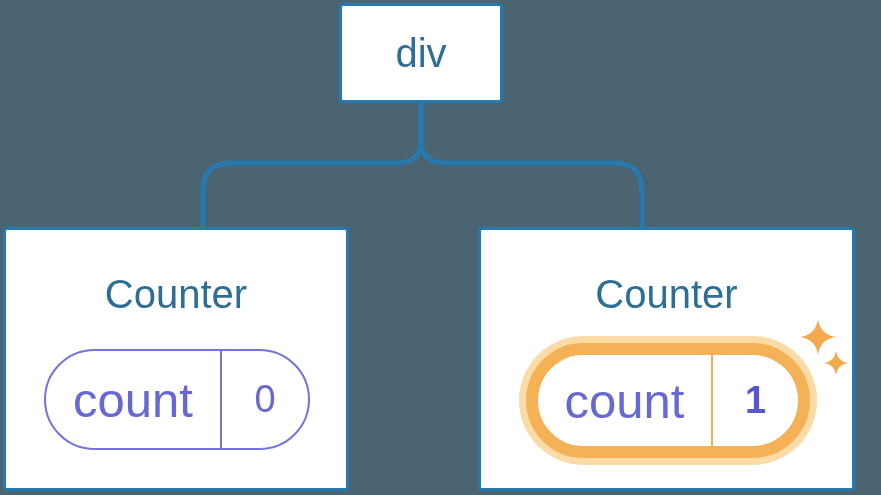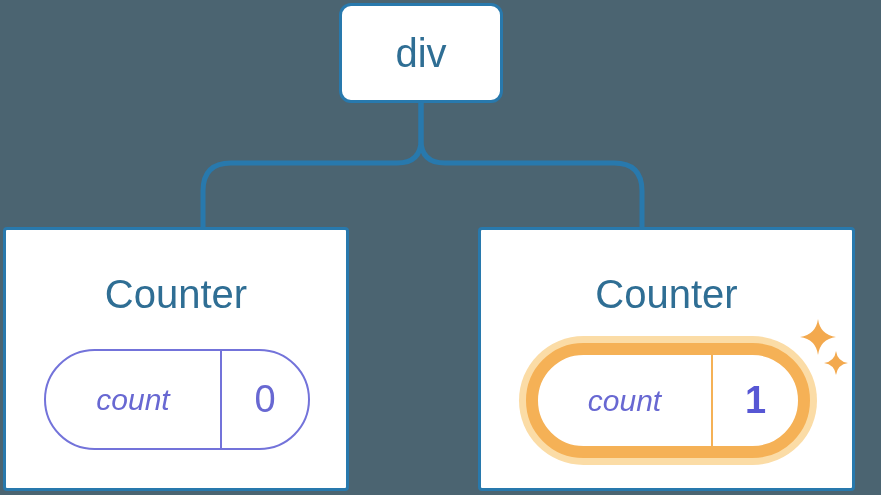--- a/index.html
+++ b/index.html
@@ -32,21 +32,21 @@
   }
   .node-root {
     position: absolute;
     left: 339px;
     top: 3px;
     width: 164px;
     height: 100px;
     box-sizing: border-box;
     background: var(--card-bg, #ffffff);
     border: 3px solid var(--line, #2879ad);
-    border-radius: 12px;
+    border-radius: 4px;
     display: flex;
     align-items: center;
     justify-content: center;
     font-size: 40px;
     font-weight: 500;
     color: var(--blue-text, #2f6e94);
   }
   .card {
     position: absolute;
     top: 227px;
@@ -91,23 +91,22 @@
     height: 115px;
     border: 12px solid var(--orange, #f5b156);
     border-radius: 60px;
     box-shadow: 0 0 0 7px var(--orange-light, #fbdca6);
   }
   .pill-name {
     flex: 0 0 174px;
     display: flex;
     align-items: center;
     justify-content: center;
-    font-size: 30px;
+    font-size: 49px;
     color: var(--purple-text, #6868d2);
-    font-style: italic;
   }
   .pill-highlight .pill-name { flex-basis: 173px; }
   .pill-divider {
     flex: 0 0 2px;
     background: var(--purple-border, #7373da);
   }
   .pill-highlight .pill-divider {
     background: var(--orange, #f5b156);
   }
   .pill-value {

